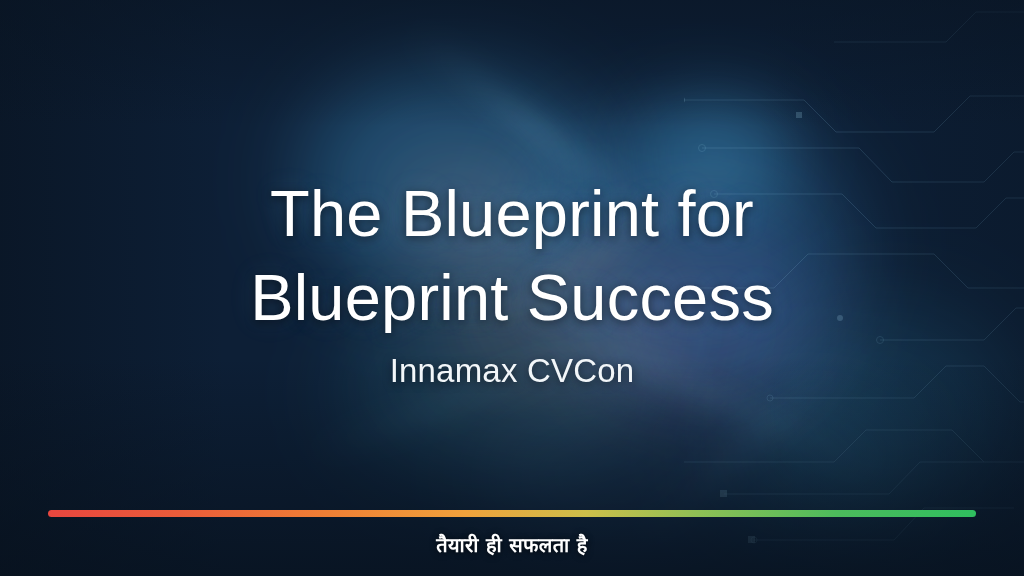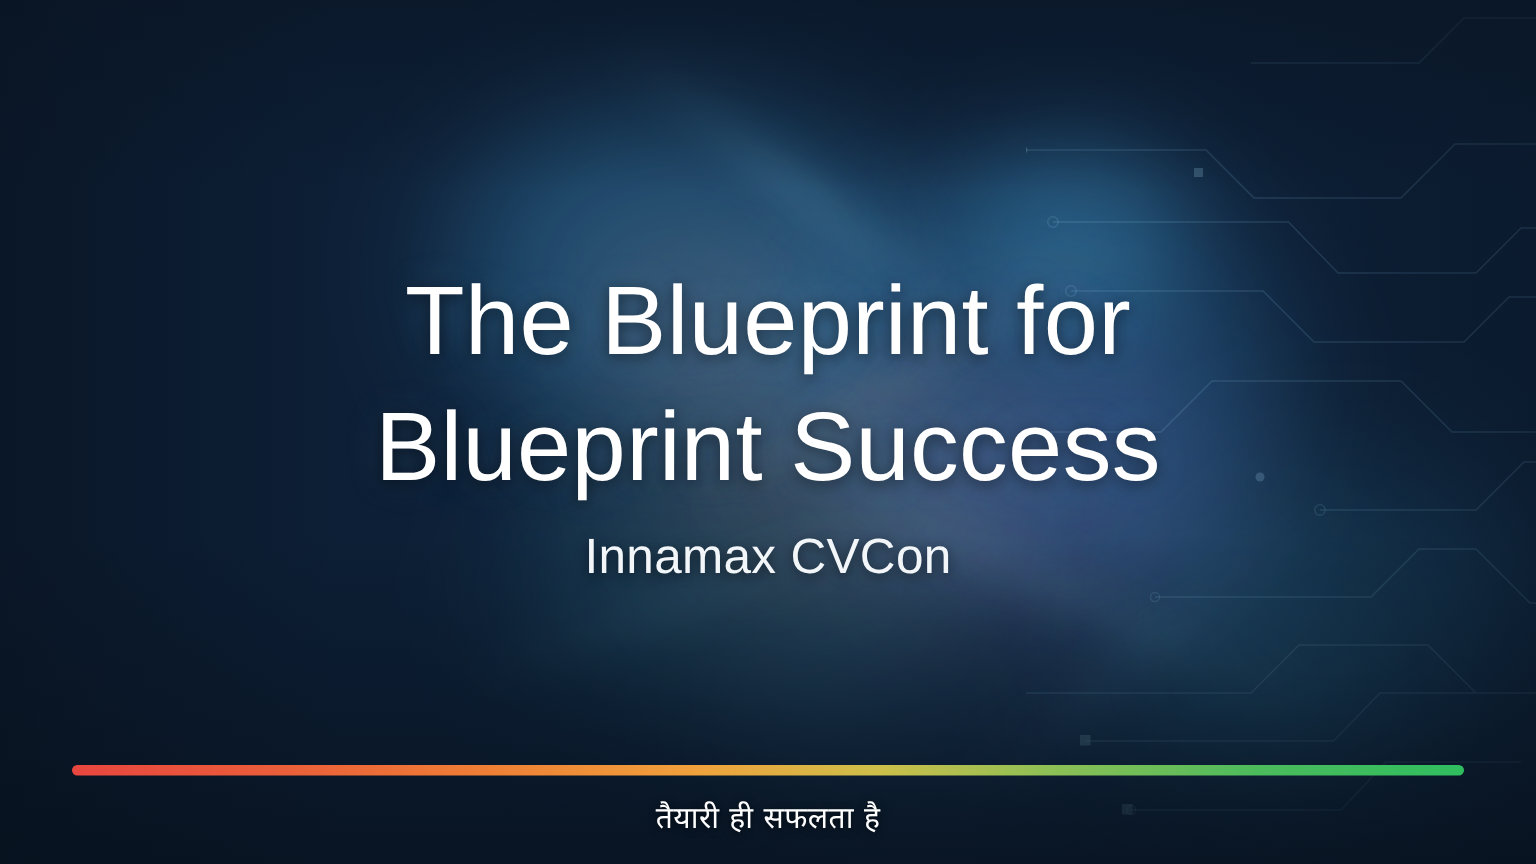--- a/index.html
+++ b/index.html
@@ -143,21 +143,21 @@
   }
 
   .tagline {
     position: absolute;
     left: 0;
     right: 0;
     top: 531px;
     text-align: center;
     color: #ffffff;
     font-size: 20px;
-    font-weight: 400;
+    font-weight: 700;
     letter-spacing: 0.3px;
     text-shadow: 0 1px 6px rgba(0,0,0,0.7);
     font-family: "DejaVu Sans", sans-serif;
   }
 </style>
 </head>
 <body>
 
 <div id="slide" style="background-color: rgb(13, 31, 54);">
 

